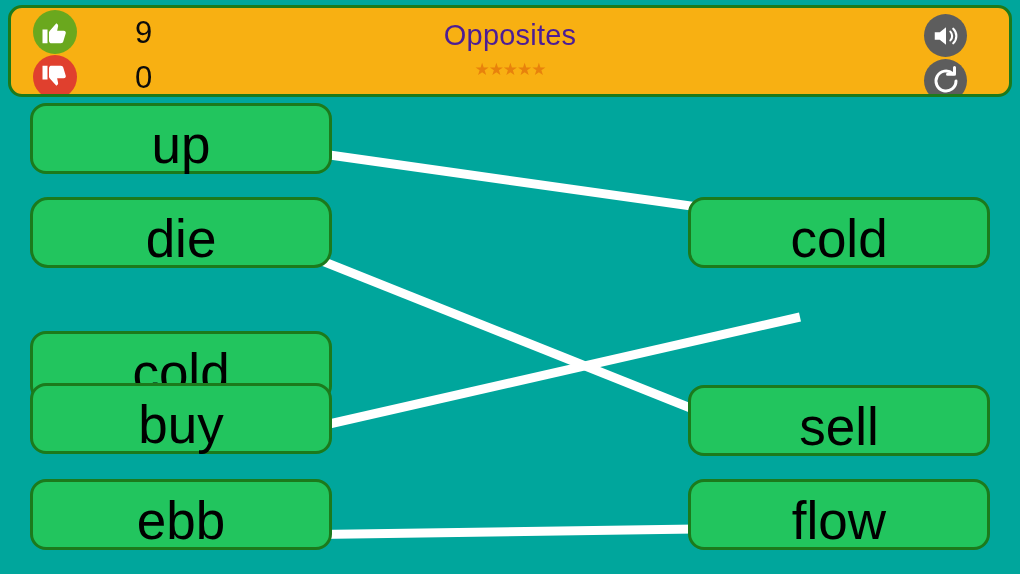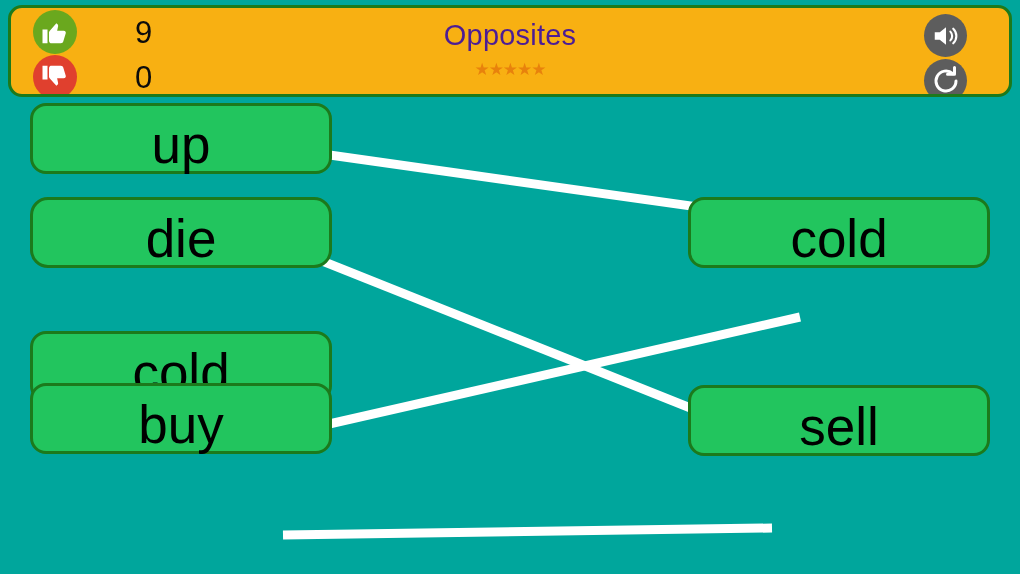--- a/index.html
+++ b/index.html
@@ -192,19 +192,25 @@
     </div>
     <div class="tile left" style="top: 197px; border-radius: 18px;">
       <span class="tile-label">die</span>
     </div>
     <div class="tile left" style="top: 291px; margin-top: 40px;">
       <span class="tile-label">cold</span>
     </div>
     <div class="tile left" style="top: 383px;">
       <span class="tile-label">buy</span>
     </div>
+    <div class="tile left" style="top: 479px;">
+      <span class="tile-label">ebb</span>
+    </div>
     <div class="tile right" style="top: 197px;">
       <span class="tile-label">cold</span>
     </div>
     <div class="tile right" style="top: 385px;">
       <span class="tile-label">sell</span>
     </div>
+    <div class="tile right" style="top: 479px;">
+      <span class="tile-label">flow</span>
+    </div>
   </div>
 
 </body></html>

